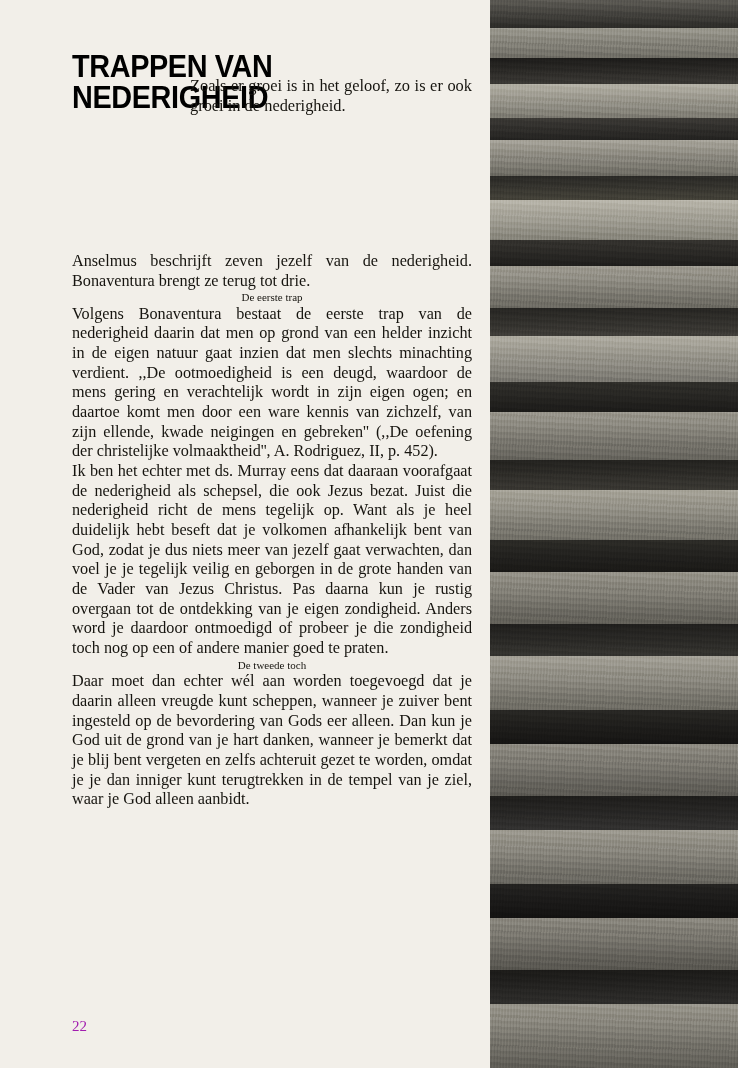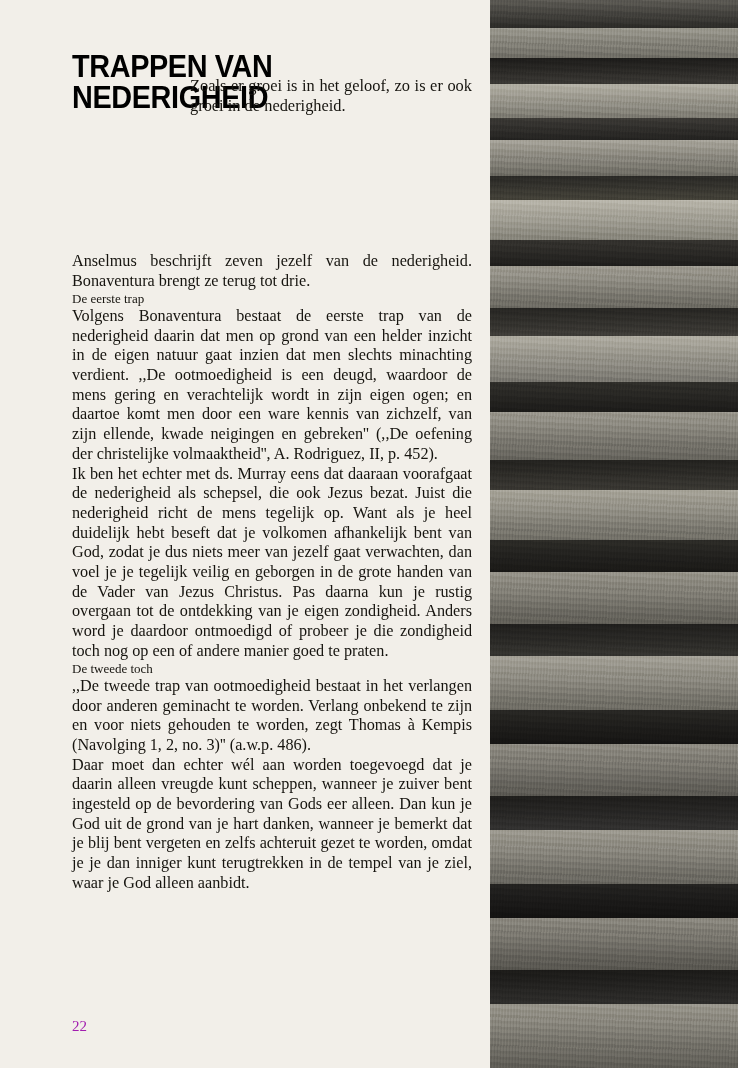--- a/index.html
+++ b/index.html
@@ -83,24 +83,24 @@
     top: 252px;
     width: 400px;
     font-size: 16.2px;
     line-height: 1.215;
     text-align: justify;
   }
   .body-col p {
     margin: 0 0 0 0;
   }
   .subhead {
-    font-size: 13px;
+    font-size: 11px;
     margin-top: 18px;
     margin-bottom: 0;
-    text-align: left;
+    text-align: center;
   }
   .pageno {
     position: absolute;
     left: 72px;
     top: 1018px;
     font-size: 15px;
     font-family: "Liberation Serif", serif;
     color: #a21caf;
   }
 </style>
@@ -150,19 +150,18 @@
     </div>
 
     <div class="body-col">
       <p>Anselmus beschrijft zeven jezelf van de nederigheid. Bonaventura brengt ze terug tot drie.</p>
 
       <p class="subhead">De eerste trap</p>
       <p>Volgens Bonaventura bestaat de eerste trap van de nederigheid daarin dat men op grond van een helder inzicht in de eigen natuur gaat inzien dat men slechts minachting verdient. ,,De ootmoedigheid is een deugd, waardoor de mens gering en verachtelijk wordt in zijn eigen ogen; en daartoe komt men door een ware kennis van zichzelf, van zijn ellende, kwade neigingen en gebreken'' (,,De oefening der christelijke volmaaktheid'', A. Rodriguez, II, p. 452).</p>
       <p>Ik ben het echter met ds. Murray eens dat daaraan voorafgaat de nederigheid als schepsel, die ook Jezus bezat. Juist die nederigheid richt de mens tegelijk op. Want als je heel duidelijk hebt beseft dat je volkomen afhankelijk bent van God, zodat je dus niets meer van jezelf gaat verwachten, dan voel je je tegelijk veilig en geborgen in de grote handen van de Vader van Jezus Christus. Pas daarna kun je rustig overgaan tot de ontdekking van je eigen zondigheid. Anders word je daardoor ontmoedigd of probeer je die zondigheid toch nog op een of andere manier goed te praten.</p>
 
       <p class="subhead">De tweede toch</p>
-      <p>,,De tweede trap van ootmoedigheid bestaat in het verlangen door anderen geminacht te worden. Verlang onbekend te zijn en voor niets gehouden te worden, zegt Thomas à Kempis (Navolging 1, 2, no. 3)'' (a.w.p. 486).</p>
       <p>Daar moet dan echter wél aan worden toegevoegd dat je daarin alleen vreugde kunt scheppen, wanneer je zuiver bent ingesteld op de bevordering van Gods eer alleen. Dan kun je God uit de grond van je hart danken, wanneer je bemerkt dat je blij bent vergeten en zelfs achteruit gezet te worden, omdat je je dan inniger kunt terugtrekken in de tempel van je ziel, waar je God alleen aanbidt.</p>
     </div>
 
     <div class="pageno">22</div>
   </div>
 </div>
 
 </body></html>

